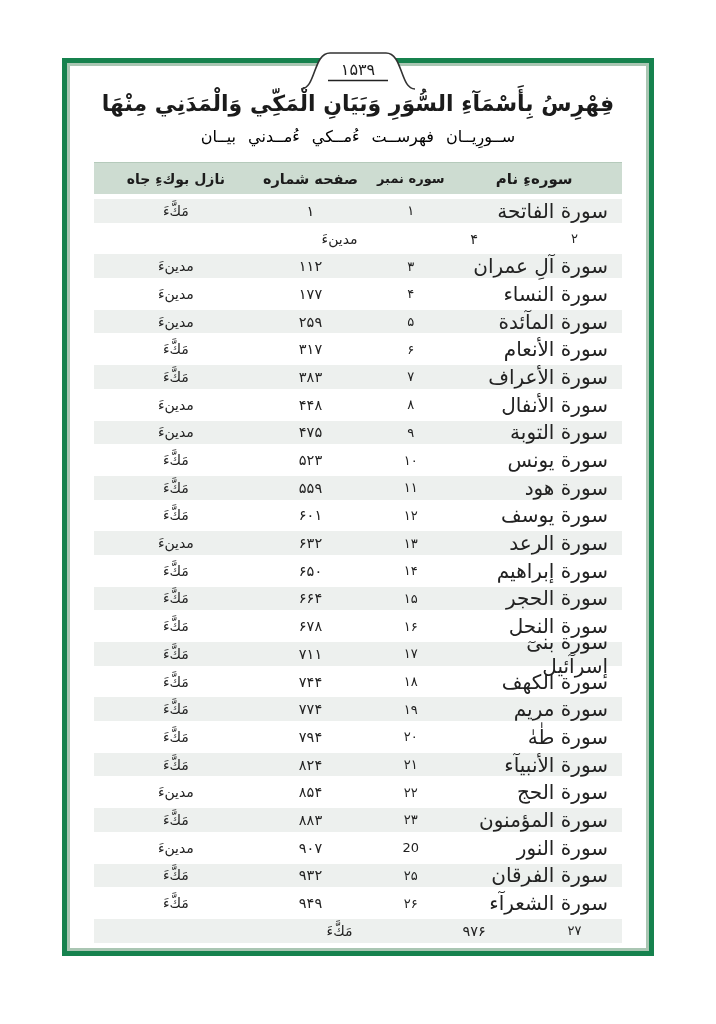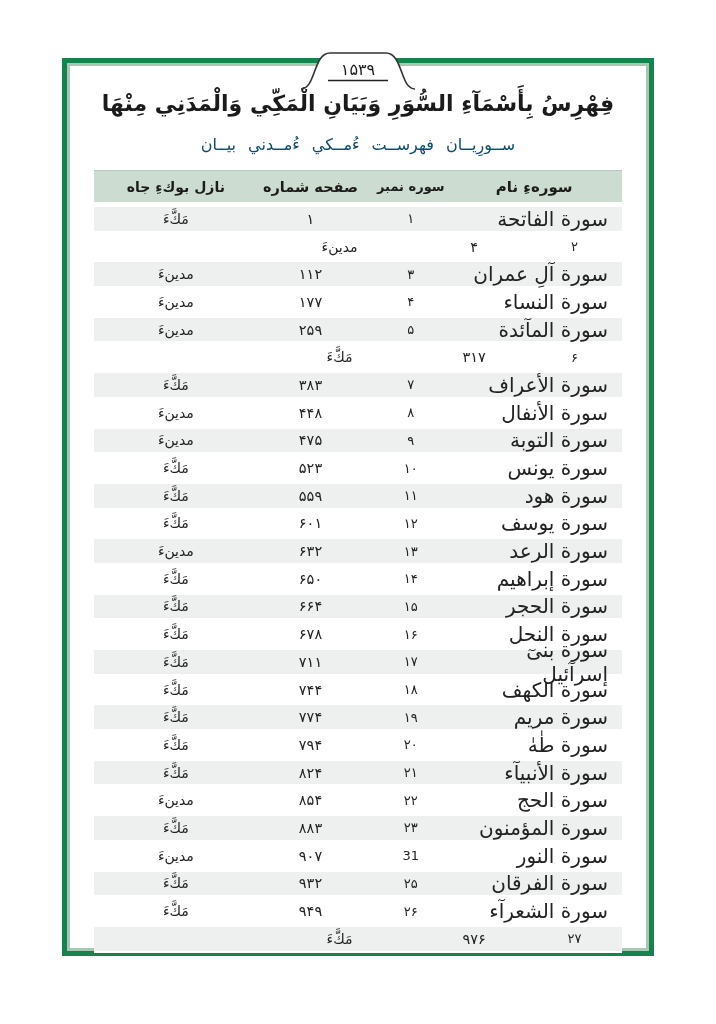--- a/index.html
+++ b/index.html
@@ -40,22 +40,22 @@
     position:absolute;left:70px;top:66px;width:576px;height:882px;
     direction:rtl;text-align:center;
   }
 
   .title-calligraphy{
     margin-top:22px;
     font-size:22px;font-weight:bold;color:#1b1b1b;
     letter-spacing:0px;line-height:32px;
   }
   .title-subtitle{
-    margin-top:13px;
-    font-size:16px;color:#0c4a6e;
+    margin-top:5px;
+    font-size:16px;color:#000000;
     word-spacing:7px;line-height:24px;
   }
 
   .surah-table{
     width:528px;margin:13px auto 0 auto;
     direction:rtl;font-size:15px;
   }
   .thead{
     display:flex;align-items:center;height:32px;
     background:var(--header-bg);
@@ -132,20 +132,21 @@
             <span class="c-page">۱۷۷</span>
             <span class="c-place">مدينءَ</span>
           </div>
           <div class="row striped">
             <span class="c-name">سورة المآئدة</span>
             <span class="c-num">۵</span>
             <span class="c-page">۲۵۹</span>
             <span class="c-place">مدينءَ</span>
           </div>
           <div class="row">
+            <span class="c-name">سورة الأنعام</span>
             <span class="c-num">۶</span>
             <span class="c-page">۳۱۷</span>
             <span class="c-place">مَكَّءَ</span>
           </div>
           <div class="row striped">
             <span class="c-name">سورة الأعراف</span>
             <span class="c-num">۷</span>
             <span class="c-page">۳۸۳</span>
             <span class="c-place">مَكَّءَ</span>
           </div>
@@ -240,21 +241,21 @@
             <span class="c-place">مدينءَ</span>
           </div>
           <div class="row striped">
             <span class="c-name">سورة المؤمنون</span>
             <span class="c-num">۲۳</span>
             <span class="c-page">۸۸۳</span>
             <span class="c-place">مَكَّءَ</span>
           </div>
           <div class="row">
             <span class="c-name">سورة النور</span>
-            <span class="c-num">31</span>
+            <span class="c-num">20</span>
             <span class="c-page">۹۰۷</span>
             <span class="c-place">مدينءَ</span>
           </div>
           <div class="row striped">
             <span class="c-name">سورة الفرقان</span>
             <span class="c-num">۲۵</span>
             <span class="c-page">۹۳۲</span>
             <span class="c-place">مَكَّءَ</span>
           </div>
           <div class="row">

